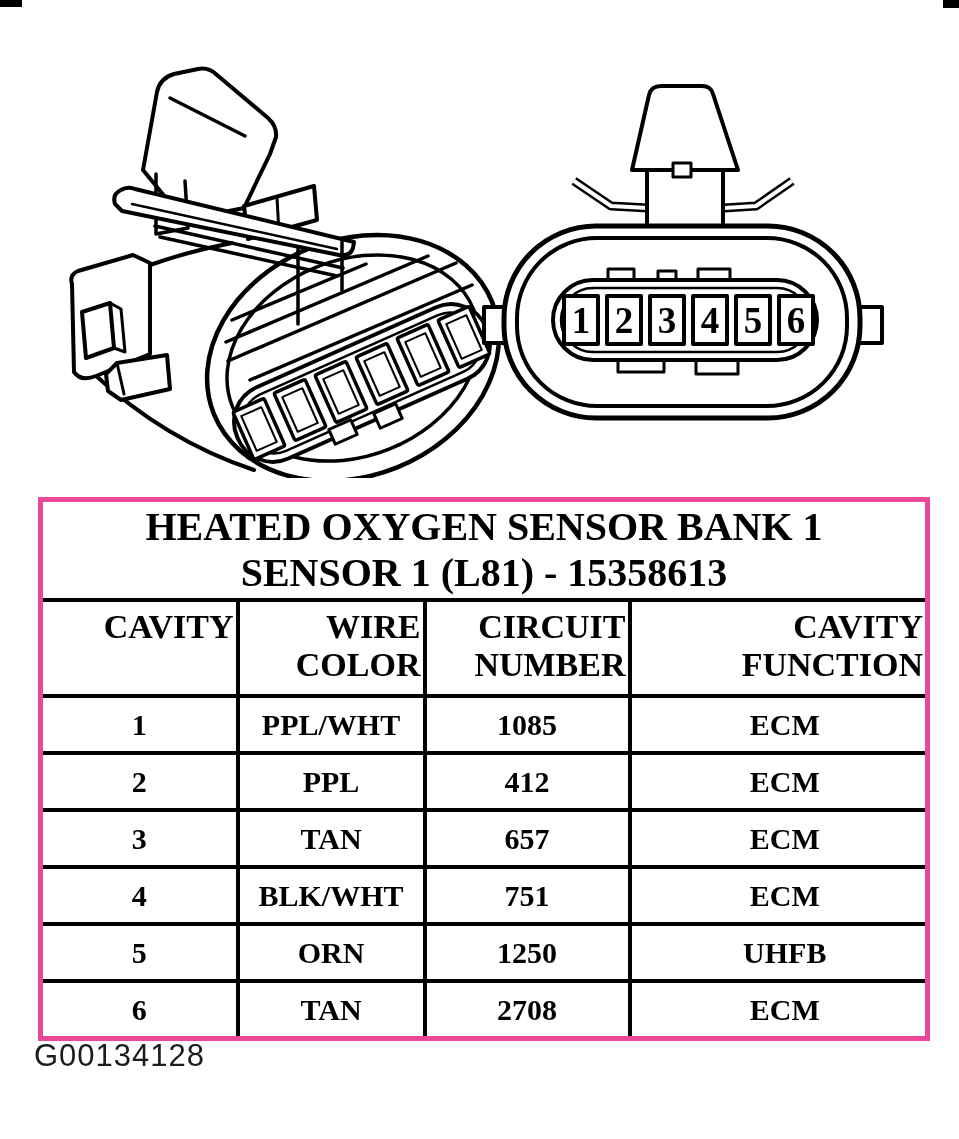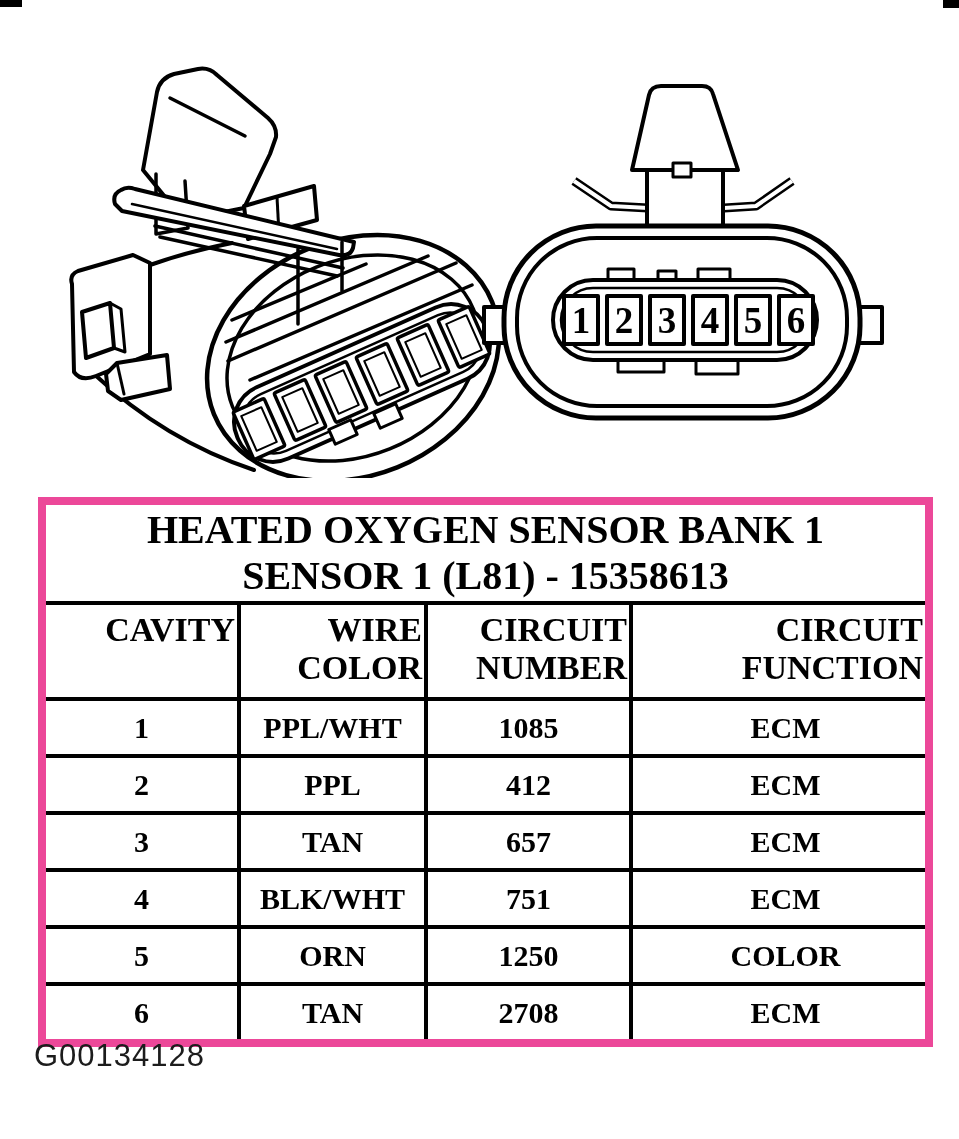--- a/index.html
+++ b/index.html
@@ -4,21 +4,21 @@
 <style>
   html,body{margin:0;padding:0;background:#fff;}
   .page{position:relative;width:959px;height:1139px;background:#ffffff;overflow:hidden;
         font-family:"Liberation Serif",serif;color:#000;}
   .corner-mark{position:absolute;background:#000;}
   .mark-tl{left:0;top:0;width:22px;height:7px;}
   .mark-tr{right:0;top:0;width:16px;height:8px;}
   .svg-left{position:absolute;left:36px;top:58px;}
   .svg-right{position:absolute;left:480px;top:60px;}
   .pinout-table{position:absolute;left:38px;top:497px;border-collapse:collapse;
-        table-layout:fixed;width:887px;background:#fff;border:8px solid #ec4899;}
+        table-layout:fixed;width:887px;background:#fff;border:5px solid #ec4899;}
   .pinout-table td,.pinout-table th{border:4px solid #000;overflow:hidden;}
   .title-cell{height:94px;text-align:center;vertical-align:middle;
         font-size:40px;font-weight:bold;line-height:1.16;}
   .title-cell .title-inner{max-width:835px;margin:0 auto;}
   .pinout-table th{height:86px;font-size:34px;font-weight:bold;text-align:right;
         vertical-align:top;padding:6px 2px 0 2px;line-height:1.12;}
   .pinout-table td.data{height:51px;font-size:30px;font-weight:bold;vertical-align:middle;}
   td.c-cavity,td.c-wire,td.c-num{text-align:center;}
   td.c-func{text-align:center;padding-left:14px;}
   .figure-code{position:absolute;left:34px;top:1038px;
@@ -161,21 +161,21 @@
     <tbody>
       <tr>
         <td class="title-cell" colspan="4">
           <div class="title-inner">HEATED OXYGEN SENSOR BANK 1 SENSOR 1 (L81) - 15358613</div>
         </td>
       </tr>
       <tr>
         <th>CAVITY</th>
         <th>WIRE COLOR</th>
         <th>CIRCUIT NUMBER</th>
-        <th>CIRCUIT FUNCTION</th>
+        <th>CAVITY FUNCTION</th>
       </tr>
       <tr>
         <td class="data c-cavity">1</td>
         <td class="data c-wire">PPL/WHT</td>
         <td class="data c-num">1085</td>
         <td class="data c-func">ECM</td>
       </tr>
       <tr>
         <td class="data c-cavity">2</td>
         <td class="data c-wire">PPL</td>
@@ -191,21 +191,21 @@
       <tr>
         <td class="data c-cavity">4</td>
         <td class="data c-wire">BLK/WHT</td>
         <td class="data c-num">751</td>
         <td class="data c-func">ECM</td>
       </tr>
       <tr>
         <td class="data c-cavity">5</td>
         <td class="data c-wire">ORN</td>
         <td class="data c-num">1250</td>
-        <td class="data c-func">COLOR</td>
+        <td class="data c-func">UHFB</td>
       </tr>
       <tr>
         <td class="data c-cavity">6</td>
         <td class="data c-wire">TAN</td>
         <td class="data c-num">2708</td>
         <td class="data c-func">ECM</td>
       </tr>
     </tbody>
   </table>
 

